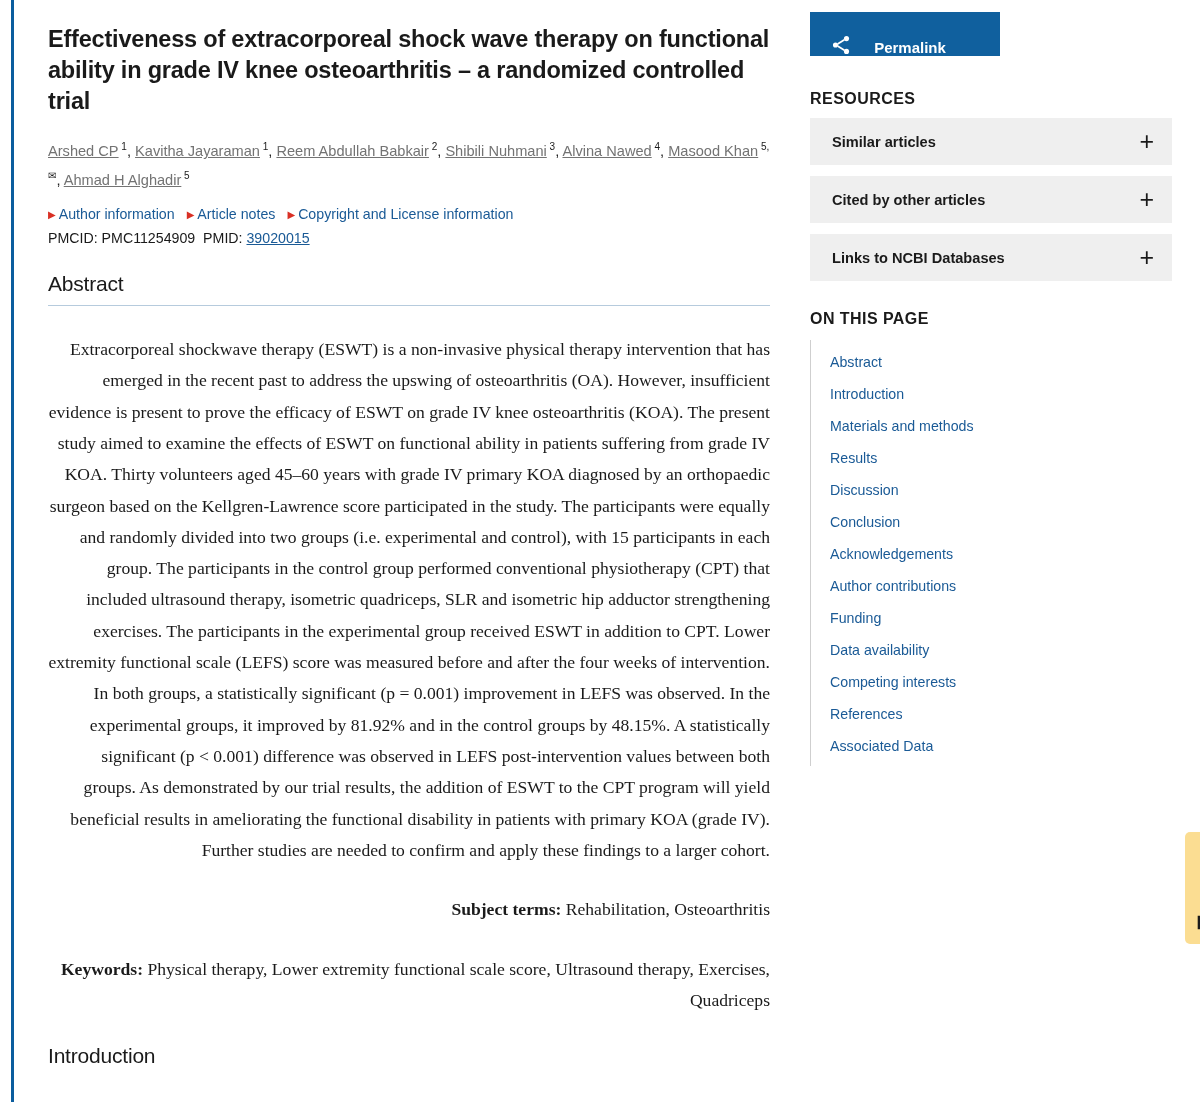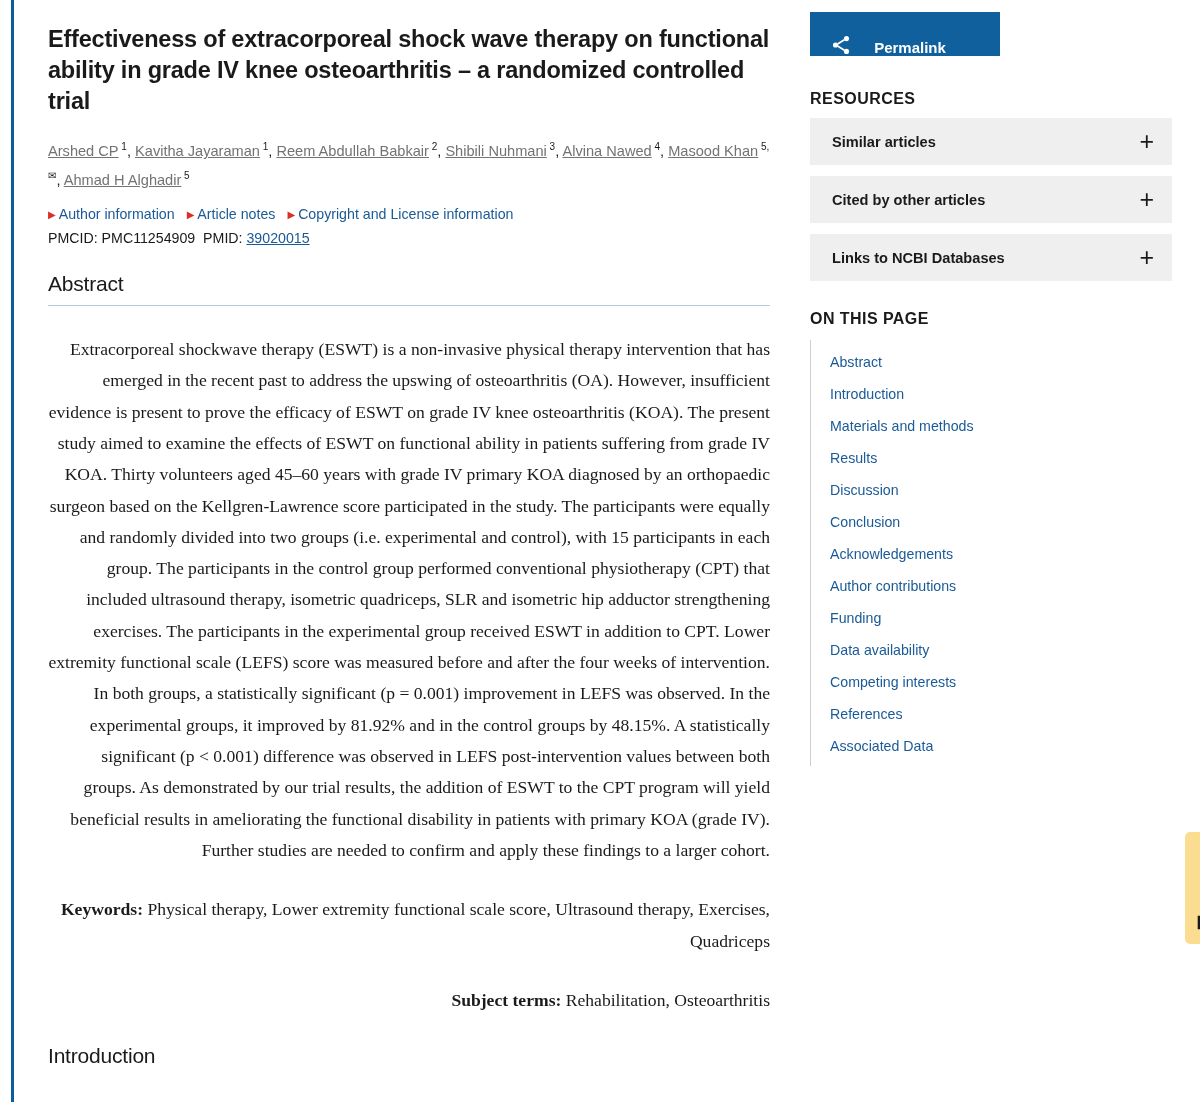--- a/index.html
+++ b/index.html
@@ -246,26 +246,26 @@
       <span>PMC11254909</span>
       &nbsp;<span>PMID:</span>
       <a href="#">39020015</a>
     </div>
 
     <h2 class="section-head">Abstract</h2>
 
     <div class="abstract-body">
       <p>Extracorporeal shockwave therapy (ESWT) is a non-invasive physical therapy intervention that has emerged in the recent past to address the upswing of osteoarthritis (OA). However, insufficient evidence is present to prove the efficacy of ESWT on grade IV knee osteoarthritis (KOA). The present study aimed to examine the effects of ESWT on functional ability in patients suffering from grade IV KOA. Thirty volunteers aged 45–60  years with grade IV primary KOA diagnosed by an orthopaedic surgeon based on the Kellgren-Lawrence score participated in the study. The participants were equally and randomly divided into two groups (i.e. experimental and control), with 15 participants in each group. The participants in the control group performed conventional physiotherapy (CPT) that included ultrasound therapy, isometric quadriceps, SLR and isometric hip adductor strengthening exercises. The participants in the experimental group received ESWT in addition to CPT. Lower extremity functional scale (LEFS) score was measured before and after the four weeks of intervention. In both groups, a statistically significant (p = 0.001) improvement in LEFS was observed. In the experimental groups, it improved by 81.92% and in the control groups by 48.15%. A statistically significant (p &lt; 0.001) difference was observed in LEFS post-intervention values between both groups. As demonstrated by our trial results, the addition of ESWT to the CPT program will yield beneficial results in ameliorating the functional disability in patients with primary KOA (grade IV). Further studies are needed to confirm and apply these findings to a larger cohort.</p>
       <p>
+        <span class="lbl">Subject terms:</span>
+        <span>Rehabilitation, Osteoarthritis</span>
+      </p>
+      <p>
         <span class="lbl">Keywords:</span>
         <span>Physical therapy, Lower extremity functional scale score, Ultrasound therapy, Exercises, Quadriceps</span>
-      </p>
-      <p>
-        <span class="lbl">Subject terms:</span>
-        <span>Rehabilitation, Osteoarthritis</span>
       </p>
     </div>
 
     <h2 class="section-head plain intro-head">Introduction</h2>
 
   </div>
 
   <div class="side-col">
 
     <button class="permalink-btn">

